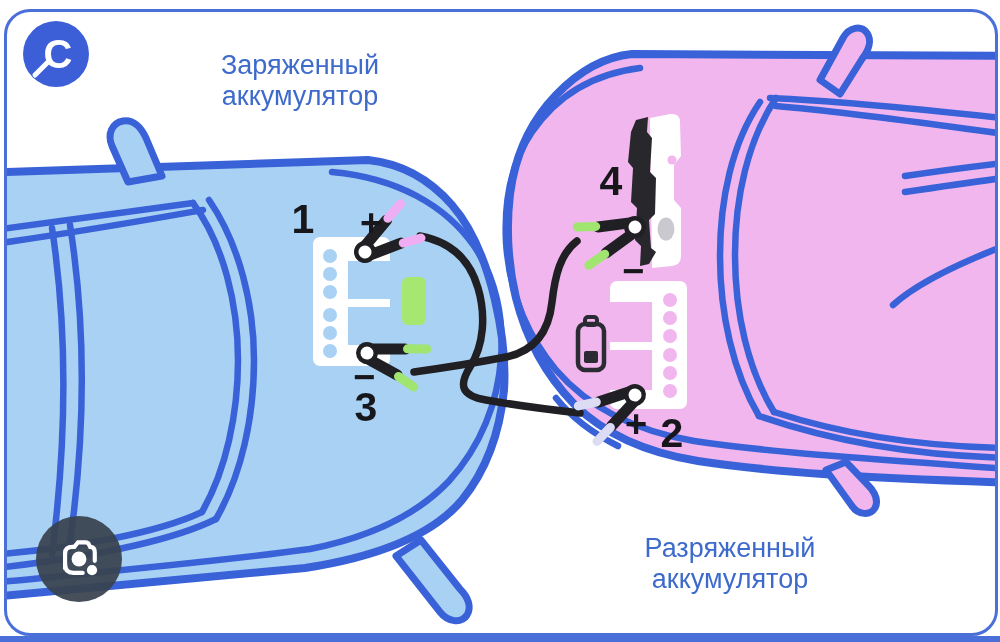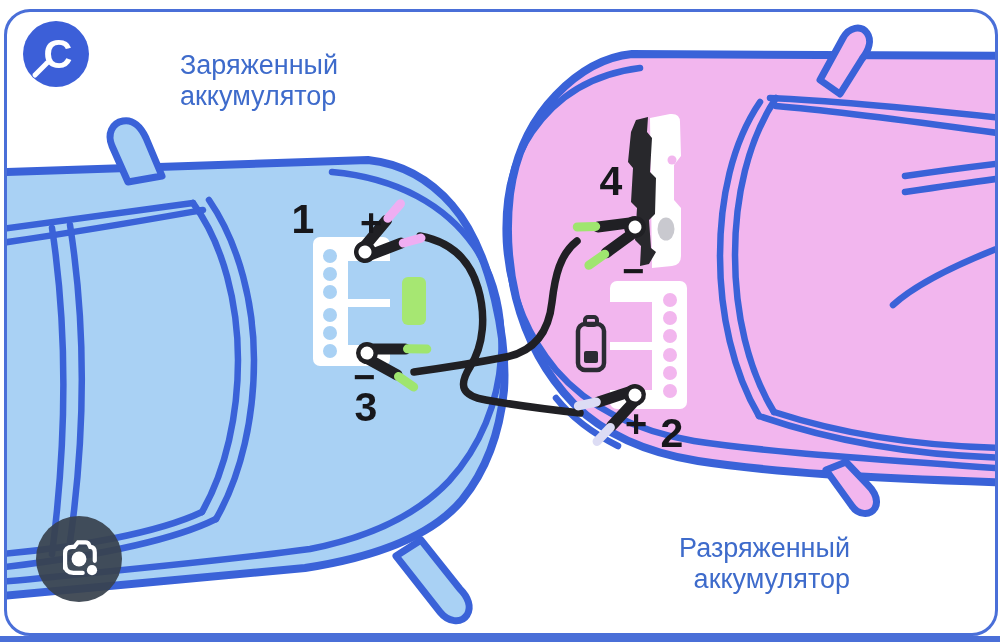--- a/index.html
+++ b/index.html
@@ -3,22 +3,22 @@
 <meta charset="utf-8">
 <style>
   html,body{margin:0;padding:0;background:#ffffff;}
   .screen{position:relative;width:1000px;height:642px;background:#ffffff;overflow:hidden;
           font-family:"Liberation Sans","DejaVu Sans",sans-serif;}
   .card{position:absolute;left:4px;top:9px;width:988px;height:621px;
         border:3px solid #4a6fd8;border-radius:26px;overflow:hidden;background:#ffffff;}
   .inner{position:absolute;left:-7px;top:-12px;width:1000px;height:642px;}
   .scene{position:absolute;left:0;top:0;width:1000px;height:642px;display:block;}
   .lbl{position:absolute;color:#3e6bcb;font-size:27px;font-weight:500;line-height:31px;}
-  .lbl-charged{left:180px;top:50px;width:240px;text-align:left;}
-  .lbl-discharged{left:610px;top:533px;width:240px;text-align:right;}
+  .lbl-charged{left:180px;top:50px;width:240px;text-align:center;}
+  .lbl-discharged{left:610px;top:533px;width:240px;text-align:center;}
   .step{position:absolute;transform:translate(-50%,-50%);color:#17171b;font-weight:bold;}
   .num{font-size:41px;}
   .sign{font-size:38px;}
   .logo{position:absolute;left:22px;top:20px;width:68px;height:68px;}
   .lens-btn{position:absolute;left:36px;top:516px;width:86px;height:86px;border:none;padding:0;
             border-radius:50%;background:rgba(56,66,78,0.93);cursor:pointer;
             display:flex;align-items:center;justify-content:center;}
   .bottom-line{position:absolute;left:0;top:636px;width:1000px;height:6px;background:#4a6fd8;}
 </style>
 </head>

